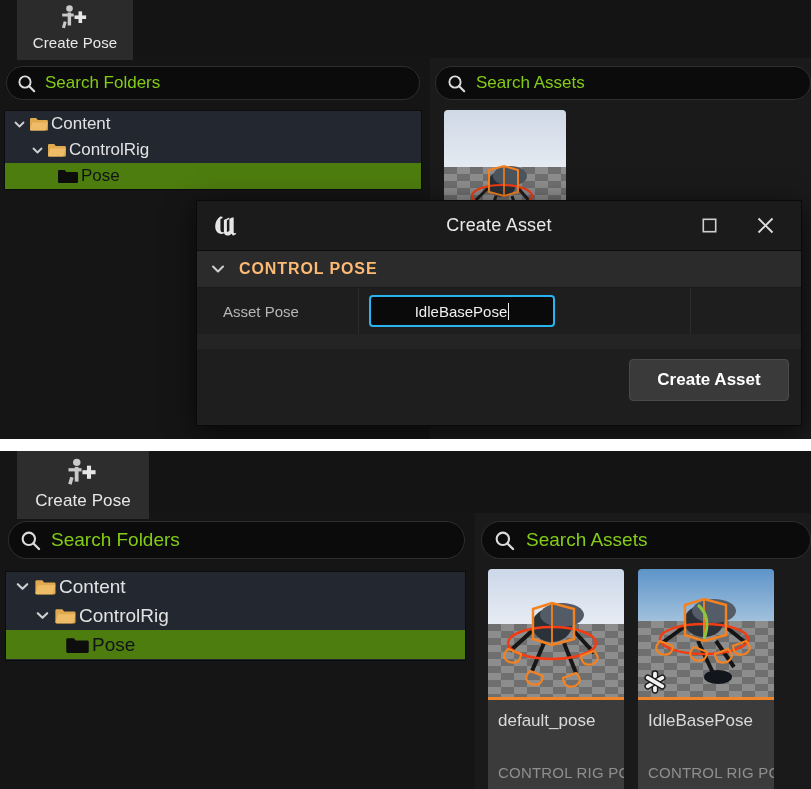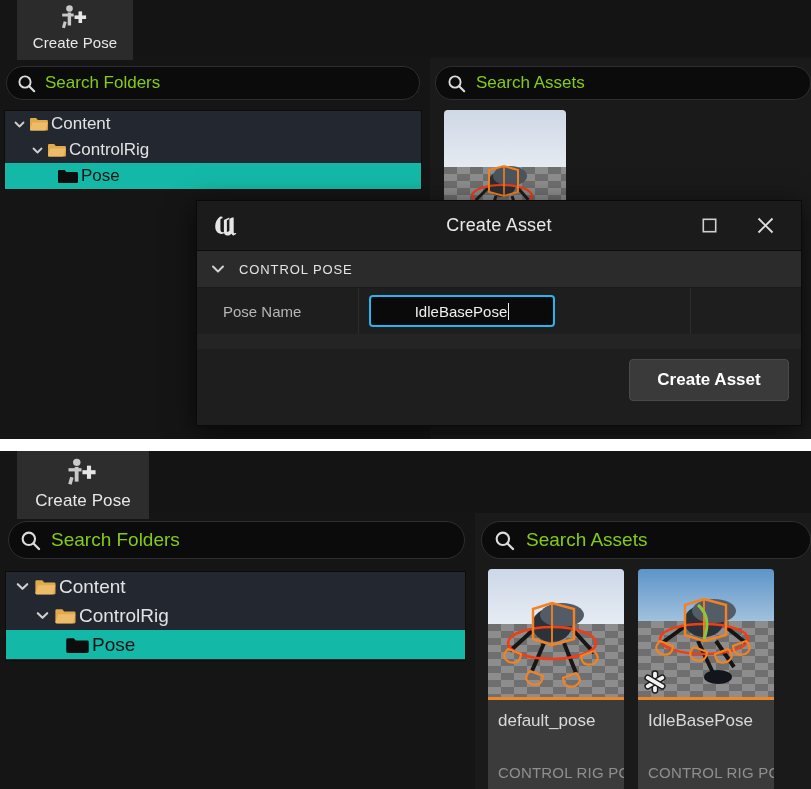--- a/index.html
+++ b/index.html
@@ -36,21 +36,21 @@
     border-radius: 999px;
     display: flex; align-items: center;
     box-sizing: border-box;
   }
   .search-icon { flex: 0 0 auto; display:flex; align-items:center; justify-content:center; }
   .search-ph { color: #84cc16; white-space: nowrap; }
 
   
   .treepanel { position: absolute; background: #232730; box-sizing: border-box; border: 1px solid #0c0c0c; }
   .treerow { display: flex; align-items: center; box-sizing: border-box; width: 100%; text-align: right; }
-  .treerow.selected { background: #14b8a6; }
+  .treerow.selected { background: #4d7c0f; }
   .treerow .label { color: #e2e2e2; white-space: nowrap; }
   .treerow.selected .label { color: #111417; }
   .chev { flex: 0 0 auto; display:flex; align-items:center; justify-content:center; }
   .fldr { flex: 0 0 auto; display:flex; align-items:center; justify-content:center; }
 
   
   .assetpanel { position: absolute; background: #1b1b1b; box-sizing: border-box; }
   .asset-tile { position: absolute; background: #3b3b3b; border-radius: 4px; overflow: hidden; }
   .asset-thumb { position: absolute; left: 0; top: 0; right: 0; }
   .asset-accent { position: absolute; left: 0; right: 0; height: 3px; background: #f0862a; }
@@ -85,21 +85,21 @@
     width: 100%; text-align: center;
     color: #e9e9e9; font-size: 18px; letter-spacing: .2px;
   }
   .winbtn { position: absolute; top: 0; height: 49px; width: 40px;
             display: flex; align-items: center; justify-content: center; cursor: default; }
   .dlg-section {
     height: 36px; background: #2b2b2b; display: flex; align-items: center;
     border-bottom: 1px solid #1a1a1a;
   }
   .dlg-section .sect-chev { width: 42px; display:flex; align-items:center; justify-content:center; }
-  .dlg-section .sect-label { color: #e5e5e5; font-size: 13px; font-weight: normal; letter-spacing: .9px; }
+  .dlg-section .sect-label { color: #fdba74; font-size: 16px; font-weight: bold; letter-spacing: .9px; }
   .dlg-prop-row { height: 46px; display: flex; align-items: center; background: #1e1e1e; }
   .prop-label-cell {
     width: 162px; height: 100%; display: flex; align-items: center;
     padding-left: 26px; box-sizing: border-box;
     border-right: 1px solid #2b2b2b;
   }
   .prop-label { color: #b6b6b6; font-size: 15px; }
   .prop-value-cell { flex: 1 1 auto; height: 100%; display: flex; align-items: center;
                      padding-left: 10px; box-sizing: border-box; border-right: 1px solid #2b2b2b; }
   .prop-tail-cell { width: 110px; height: 100%; }
@@ -251,21 +251,21 @@
       <span class="sect-chev">
         <svg width="14" height="14" viewBox="0 0 14 14">
             <polyline points="2,4.5 7,9.5 12,4.5" fill="none" stroke="#d2d2d2" stroke-width="2" stroke-linecap="round" stroke-linejoin="round"></polyline>
           </svg>
       </span>
       <span class="sect-label">CONTROL POSE</span>
     </div>
 
     <div class="dlg-prop-row">
       <div class="prop-label-cell">
-        <span class="prop-label">Pose Name</span>
+        <span class="prop-label">Asset Pose</span>
       </div>
       <div class="prop-value-cell">
         <div class="name-input" title="Asset Name">
           <span class="val">IdleBasePose</span>
             <i class="caret"></i>
         </div>
       </div>
       <div class="prop-tail-cell"></div>
     </div>
 

